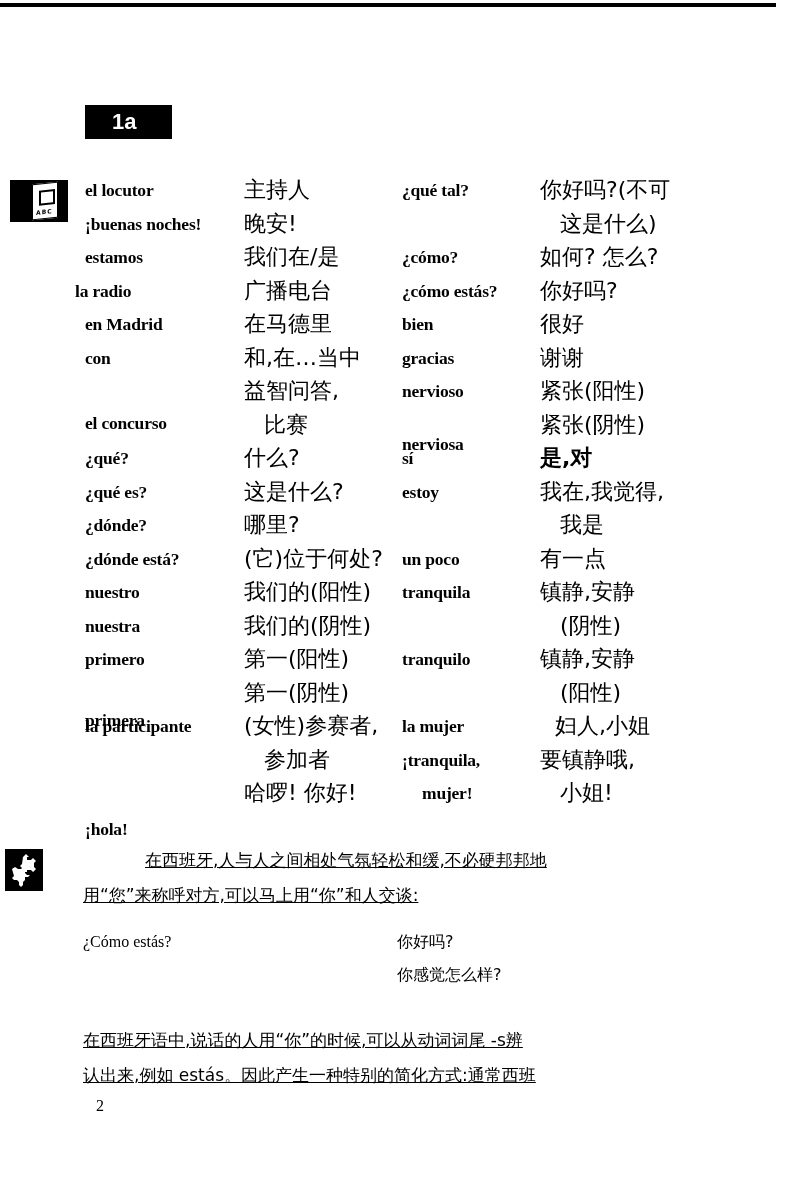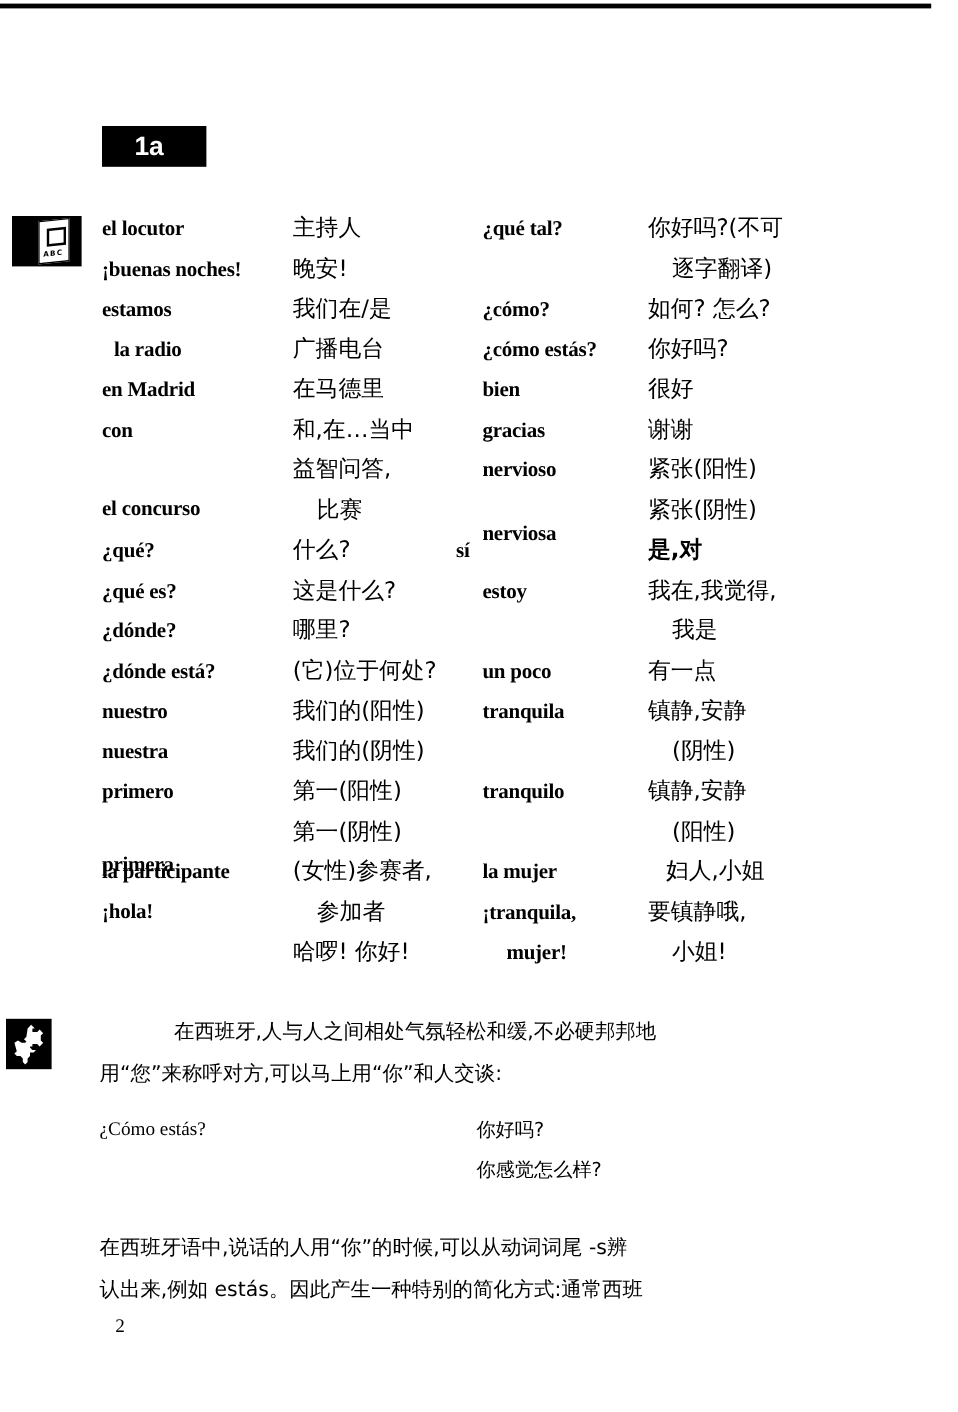--- a/index.html
+++ b/index.html
@@ -25,23 +25,23 @@
     .vocab-icon .book .abc {
       position: absolute; left: 3px; bottom: 3px; font-size: 6px; font-family: "DejaVu Sans", sans-serif;
       font-weight: bold; letter-spacing: 1px;
     }
     .culture-icon { left: 5px; top: 849px; width: 38px; height: 42px; }
     .culture-icon .puzzle { position: absolute; left: 4px; top: 4px; width: 32px; height: 36px; }
 
     .vocab { position: absolute; left: 0; top: 0; }
     .row { position: absolute; font-size: 17.5px; line-height: 24px; white-space: nowrap; }
     .es { font-weight: bold; font-family: "Liberation Serif", "DejaVu Serif", serif; letter-spacing: -0.2px; }
-    .zh { font-family: "DejaVu Sans", sans-serif; font-size: 19px; }
+    .zh { font-family: "DejaVu Sans", sans-serif; font-size: 22px; }
 
-    .para { position: absolute; font-family: "DejaVu Sans", sans-serif; font-size: 17px; line-height: 24px; white-space: nowrap; }
+    .para { position: absolute; font-family: "DejaVu Sans", sans-serif; font-size: 17px; line-height: 24px; white-space: nowrap; text-decoration: underline; }
     .example { position: absolute; font-size: 16px; line-height: 24px; white-space: nowrap; }
     .page-number { position: absolute; left: 96px; top: 1097px; font-size: 16px; font-family: "Liberation Serif", serif; }
   </style>
 </head>
 <body>
 
 <div class="top-rule"></div>
 
 <div class="section-badge">1a</div>
 
@@ -52,21 +52,21 @@
   </div>
 </div>
 
 <div id="vocab" class="vocab">
     <div class="row es" style="left: 85px; top: 178px;">el locutor</div>
     <div class="row zh" style="left: 244px; top: 178px;">主持人</div>
     <div class="row es" style="left: 85px; top: 211.5px;">¡buenas noches!</div>
     <div class="row zh" style="left: 244px; top: 211.5px;">晚安!</div>
     <div class="row es" style="left: 85px; top: 245px;">estamos</div>
     <div class="row zh" style="left: 244px; top: 245px;">我们在/是</div>
-    <div class="row es" style="left: 95px; top: 278.5px;">la radio</div>
+    <div class="row es" style="left: 75px; top: 278.5px;">la radio</div>
     <div class="row zh" style="left: 244px; top: 278.5px;">广播电台</div>
     <div class="row es" style="left: 85px; top: 312px;">en Madrid</div>
     <div class="row zh" style="left: 244px; top: 312px;">在马德里</div>
     <div class="row es" style="left: 85px; top: 345.5px;">con</div>
     <div class="row zh" style="left: 244px; top: 345.5px;">和,在…当中</div>
     <div class="row es" style="left: 85px; top: 379px; margin-top: 32px;">el concurso</div>
     <div class="row zh" style="left: 244px; top: 379px;">益智问答,</div>
     <div class="row zh" style="left: 264px; top: 412.5px;">比赛</div>
     <div class="row es" style="left: 85px; top: 446px;">¿qué?</div>
     <div class="row zh" style="left: 244px; top: 446px;">什么?</div>
@@ -80,38 +80,38 @@
     <div class="row zh" style="left: 244px; top: 580px;">我们的(阳性)</div>
     <div class="row es" style="left: 85px; top: 613.5px;">nuestra</div>
     <div class="row zh" style="left: 244px; top: 613.5px;">我们的(阴性)</div>
     <div class="row es" style="left: 85px; top: 647px; text-align: right;">primero</div>
     <div class="row zh" style="left: 244px; top: 647px; text-align: center;">第一(阳性)</div>
     <div class="row es" style="left: 85px; top: 708px;">primera</div>
     <div class="row zh" style="left: 244px; top: 680.5px;">第一(阴性)</div>
     <div class="row es" style="left: 85px; top: 714px;">la participante</div>
     <div class="row zh" style="left: 244px; top: 714px;">(女性)参赛者,</div>
     <div class="row zh" style="left: 264px; top: 747.5px;">参加者</div>
-    <div class="row es" style="left: 85px; top: 747px;">¡hola!</div>
+    <div class="row es" style="left: 85px; top: 817px;">¡hola!</div>
     <div class="row zh" style="left: 244px; top: 781px;">哈啰! 你好!</div>
     <div class="row es" style="left: 402px; top: 178px;">¿qué tal?</div>
     <div class="row zh" style="left: 540px; top: 178px;">你好吗?(不可</div>
-    <div class="row zh" style="left: 560px; top: 211.5px;">逐字翻译)</div>
+    <div class="row zh" style="left: 560px; top: 211.5px;">这是什么)</div>
     <div class="row es" style="left: 402px; top: 245px;">¿cómo?</div>
     <div class="row zh" style="left: 540px; top: 245px;">如何? 怎么?</div>
     <div class="row es" style="left: 402px; top: 278.5px;">¿cómo estás?</div>
     <div class="row zh" style="left: 540px; top: 278.5px;">你好吗?</div>
     <div class="row es" style="left: 402px; top: 312px;">bien</div>
     <div class="row zh" style="left: 540px; top: 312px;">很好</div>
     <div class="row es" style="left: 402px; top: 345.5px;">gracias</div>
     <div class="row zh" style="left: 540px; top: 345.5px;">谢谢</div>
     <div class="row es" style="left: 402px; top: 379px;">nervioso</div>
     <div class="row zh" style="left: 540px; top: 379px;">紧张(阳性)</div>
     <div class="row es" style="left: 402px; top: 411px; margin-top: 21px;">nerviosa</div>
     <div class="row zh" style="left: 540px; top: 412.5px;">紧张(阴性)</div>
-    <div class="row es" style="left: 380px; top: 446px;">sí</div>
+    <div class="row es" style="left: 402px; top: 446px;">sí</div>
     <div class="row zh" style="left: 540px; top: 446px; font-weight: bold;">是,对</div>
     <div class="row es" style="left: 402px; top: 479.5px;">estoy</div>
     <div class="row zh" style="left: 540px; top: 479.5px;">我在,我觉得,</div>
     <div class="row zh" style="left: 560px; top: 513px;">我是</div>
     <div class="row es" style="left: 402px; top: 546.5px;">un poco</div>
     <div class="row zh" style="left: 540px; top: 546.5px;">有一点</div>
     <div class="row es" style="left: 402px; top: 580px;">tranquila</div>
     <div class="row zh" style="left: 540px; top: 580px;">镇静,安静</div>
     <div class="row zh" style="left: 560px; top: 613.5px;">(阴性)</div>
     <div class="row es" style="left: 402px; top: 647px;">tranquilo</div>

